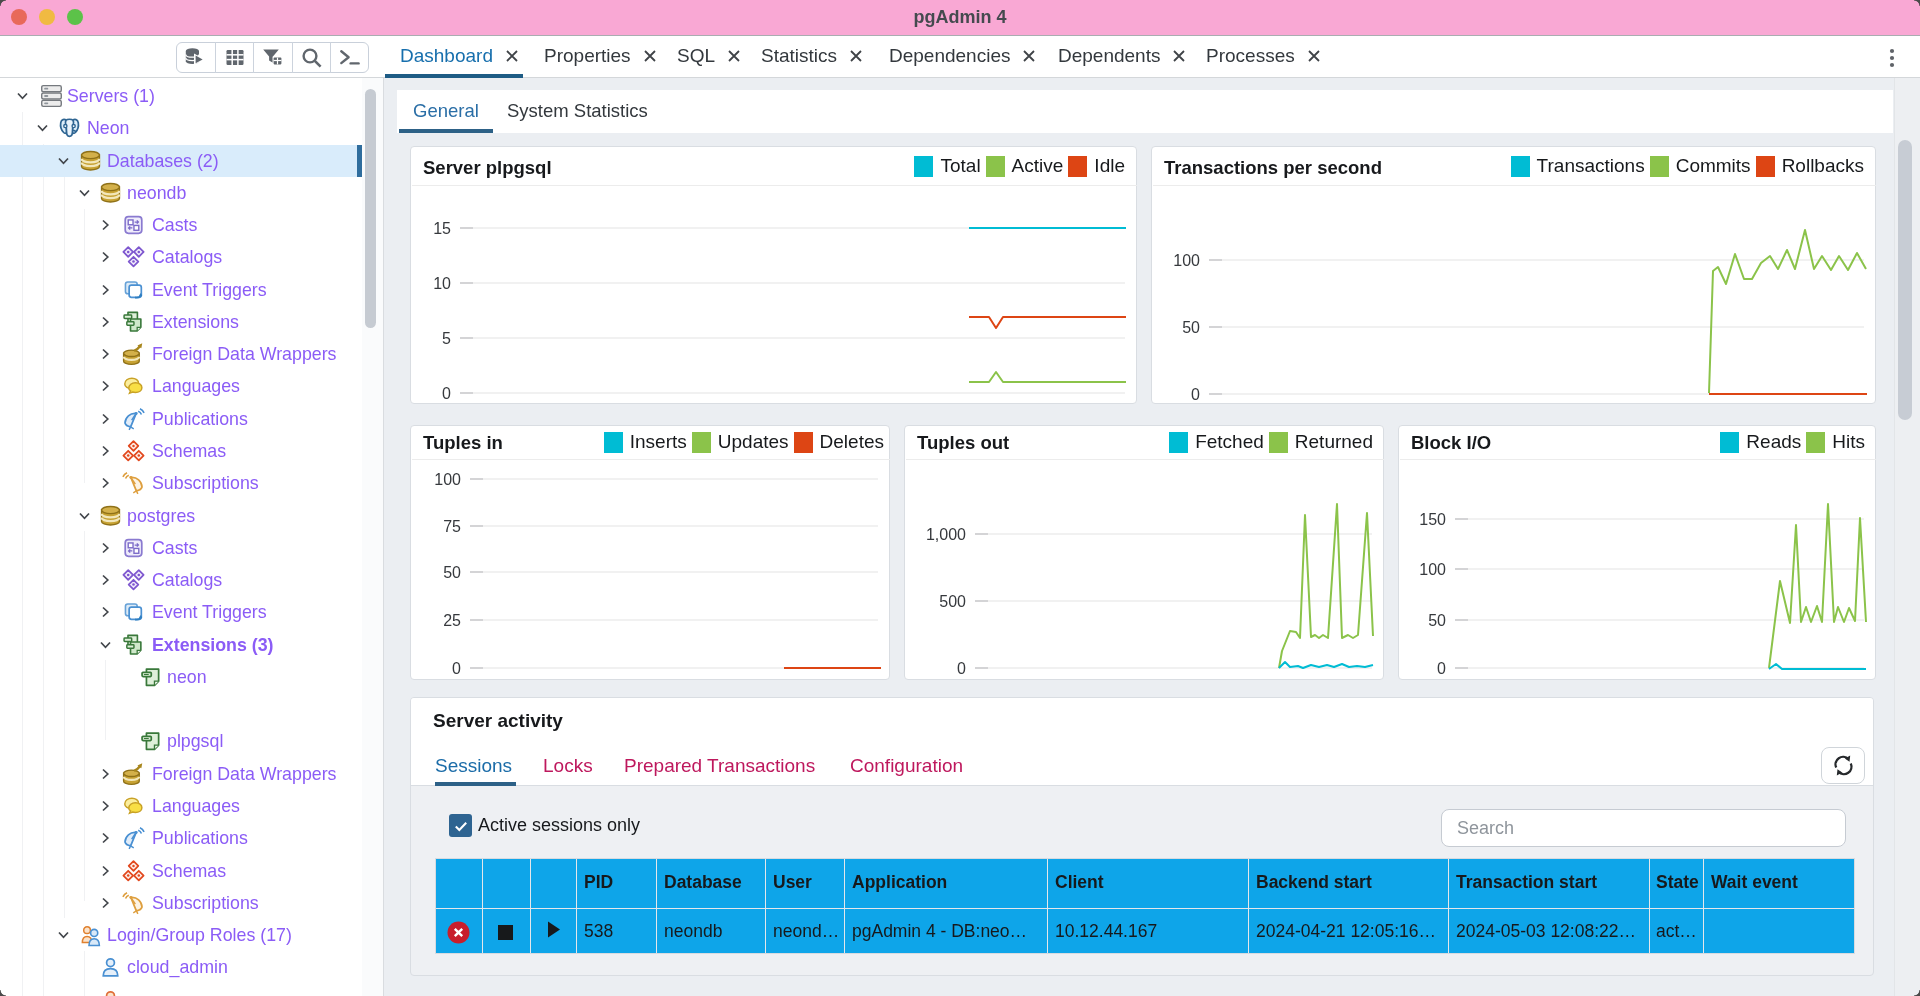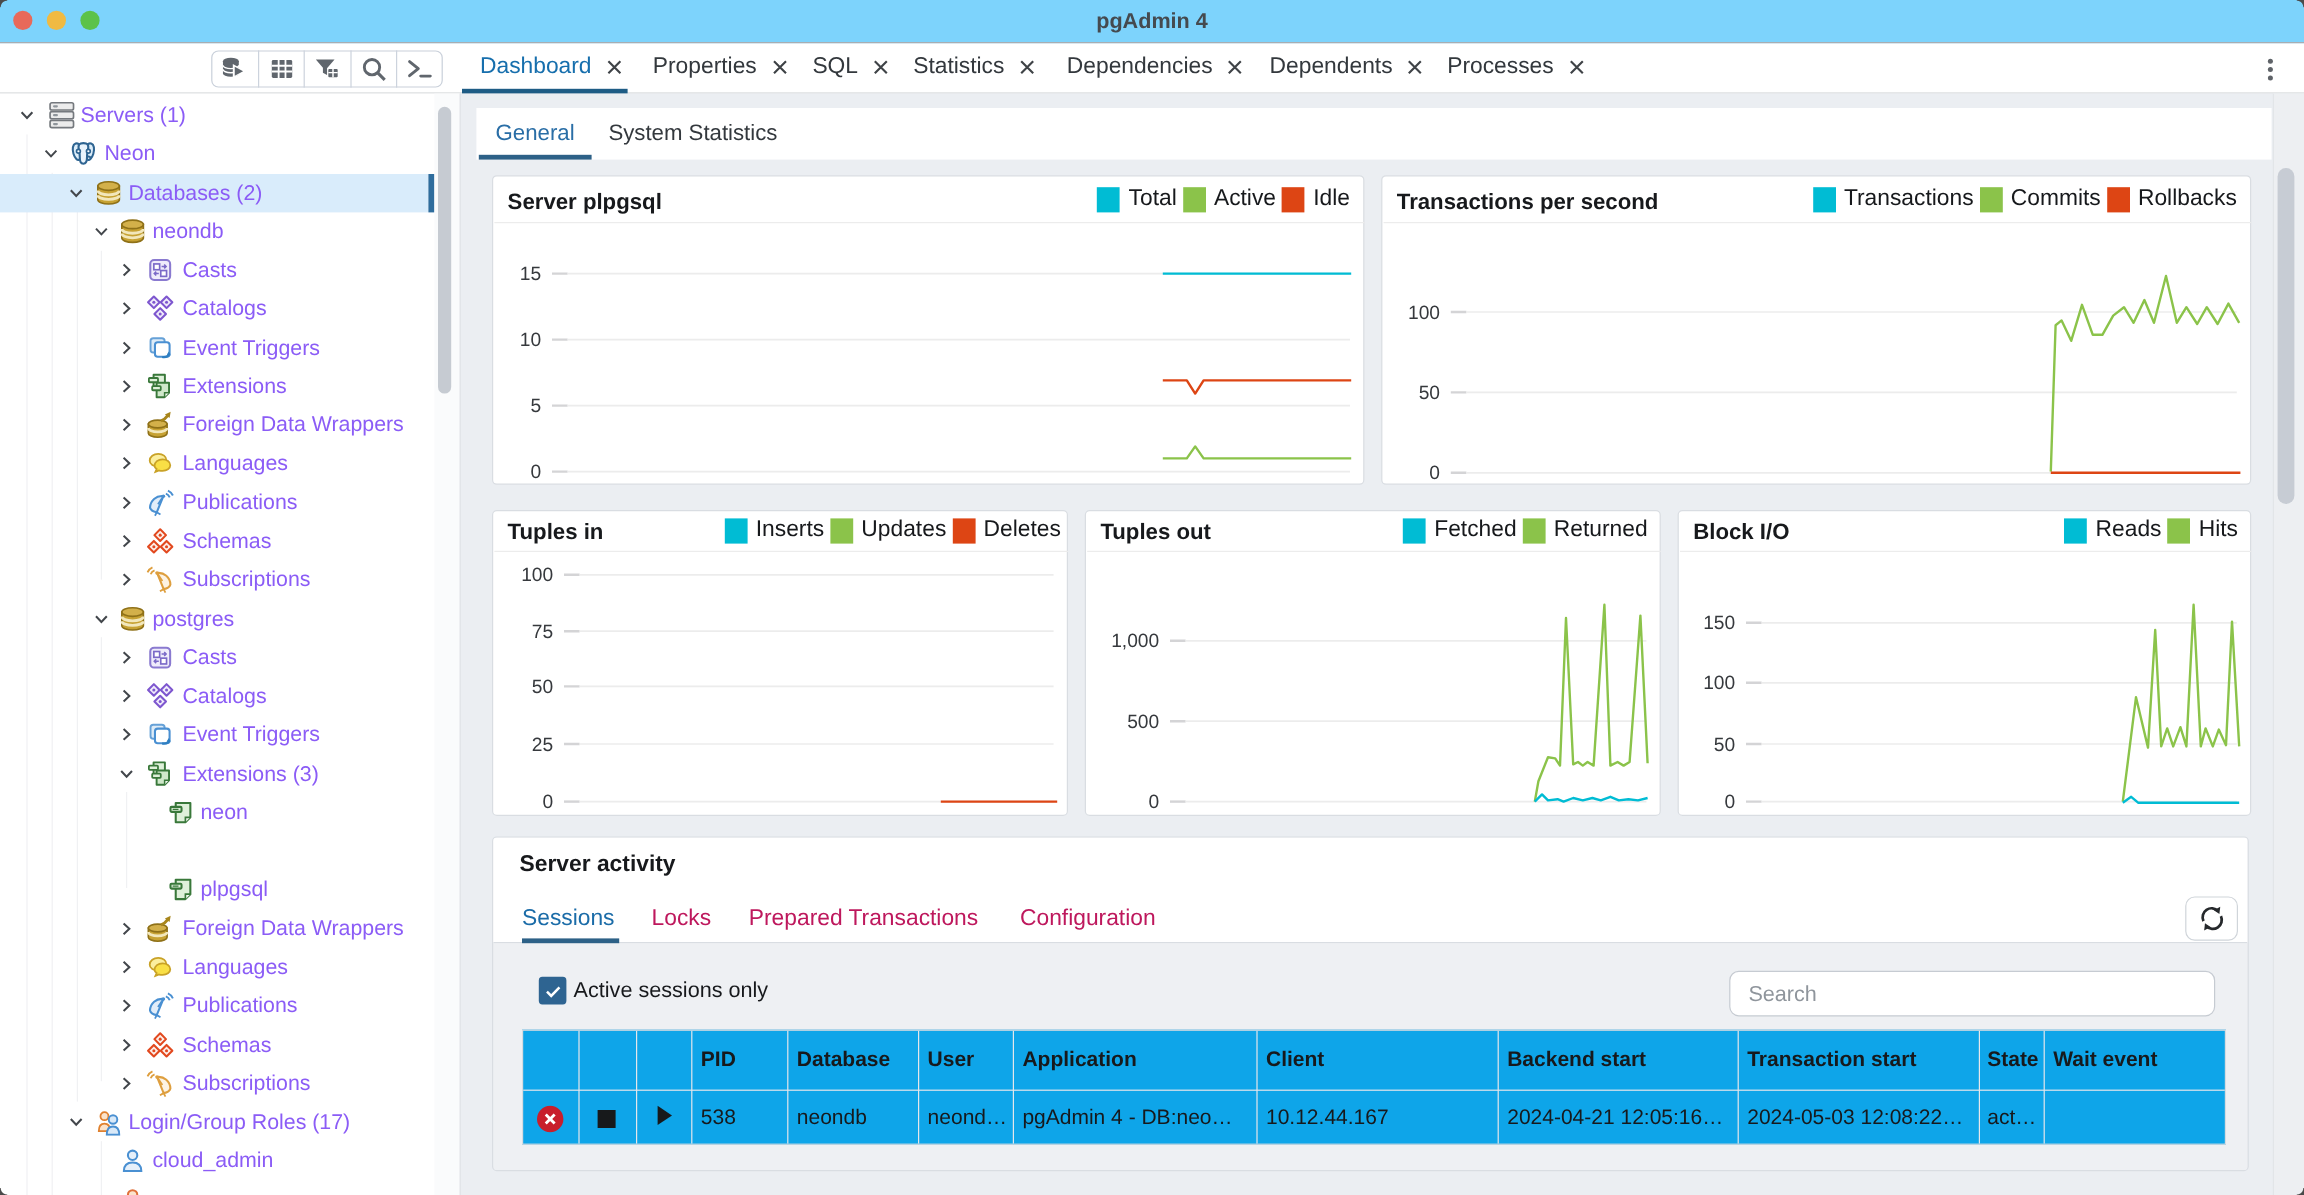--- a/index.html
+++ b/index.html
@@ -1,20 +1,20 @@
 <!DOCTYPE html>
 <html><head><meta charset="utf-8">
 <style>
 *{margin:0;padding:0;box-sizing:border-box;}
 html,body{width:1920px;height:996px;overflow:hidden;background:#fff;
   font-family:"Liberation Sans", sans-serif;}
 .abs{position:absolute;}
 #page{position:relative;width:1920px;height:996px;overflow:hidden;}
 
-#titlebar{left:0;top:0;width:1920px;height:36px;background:#7dd3fc;border-bottom:1px solid #a9adb1;}
+#titlebar{left:0;top:0;width:1920px;height:36px;background:#f9a8d4;border-bottom:1px solid #a9adb1;}
 .light{position:absolute;top:9px;width:16px;height:16px;border-radius:50%;}
 #tb-title{position:absolute;top:7px;left:0;width:1920px;text-align:center;
   font-size:18px;font-weight:bold;color:#454a4f;}
 
 #hdr{left:0;top:37px;width:1920px;height:41px;background:#fff;border-bottom:1px solid #d4d7da;}
 #oe-label{position:absolute;left:15px;top:9px;font-size:18.5px;color:#21252a;margin-top:32px;}
 
 .mtab{position:absolute;top:8px;font-size:19px;color:#33383d;display:flex;align-items:center;}
 .mtab .x{margin-left:11px;display:flex;}
 .mtab.active{color:#176fad;}
@@ -517,21 +517,21 @@
             <path d="M5,3 L9.8,7.5 L5,12" fill="none" stroke="#43474c" stroke-width="1.7"></path>
           </svg>
         </span>
         <span class="ico" style="left:122px;">
           <svg viewBox="0 0 20 20" width="23" height="23">
             <use href="#i-evt"></use>
           </svg>
         </span>
         <span class="lbl" style="left:152px;">Event Triggers</span>
       </div>
-      <div class="trow" style="top:550.6px;">
+      <div class="trow" style="top:550.6px;font-weight:bold;">
         <span class="chev" style="left:97.7px;">
           <svg width="15" height="15" viewBox="0 0 15 15">
             <path d="M3,5 L7.5,9.8 L12,5" fill="none" stroke="#43474c" stroke-width="1.7"></path>
           </svg>
         </span>
         <span class="ico" style="left:122px;">
           <svg viewBox="0 0 20 20" width="23" height="23">
             <use href="#i-ext"></use>
           </svg>
         </span>

